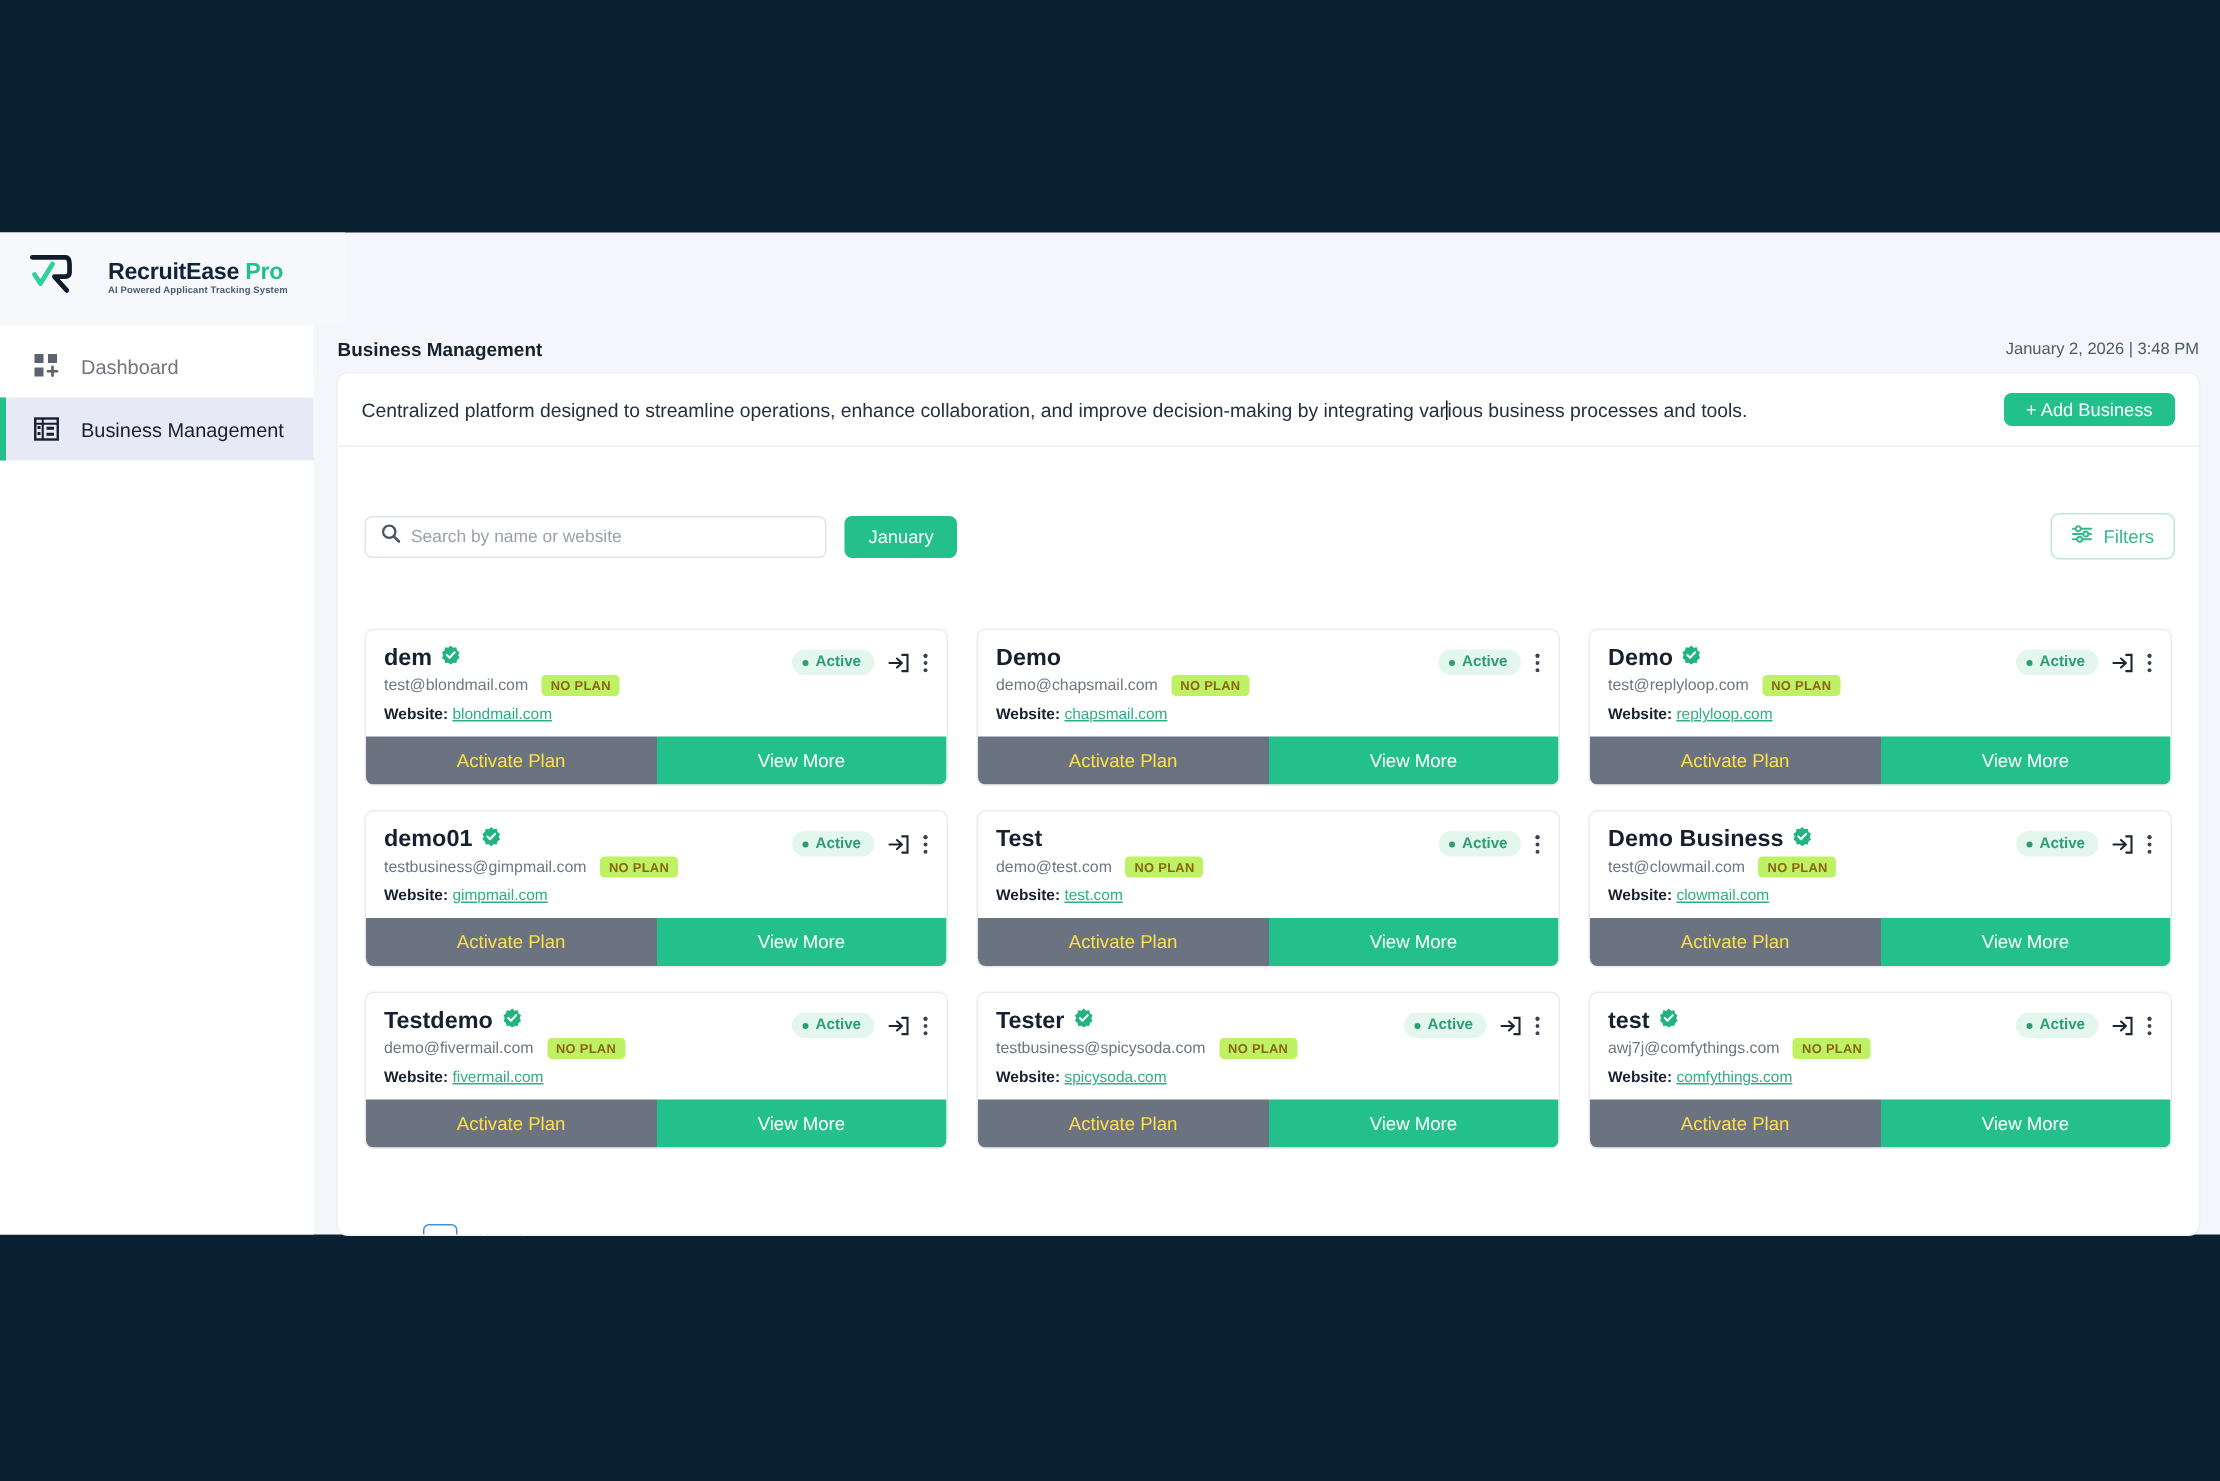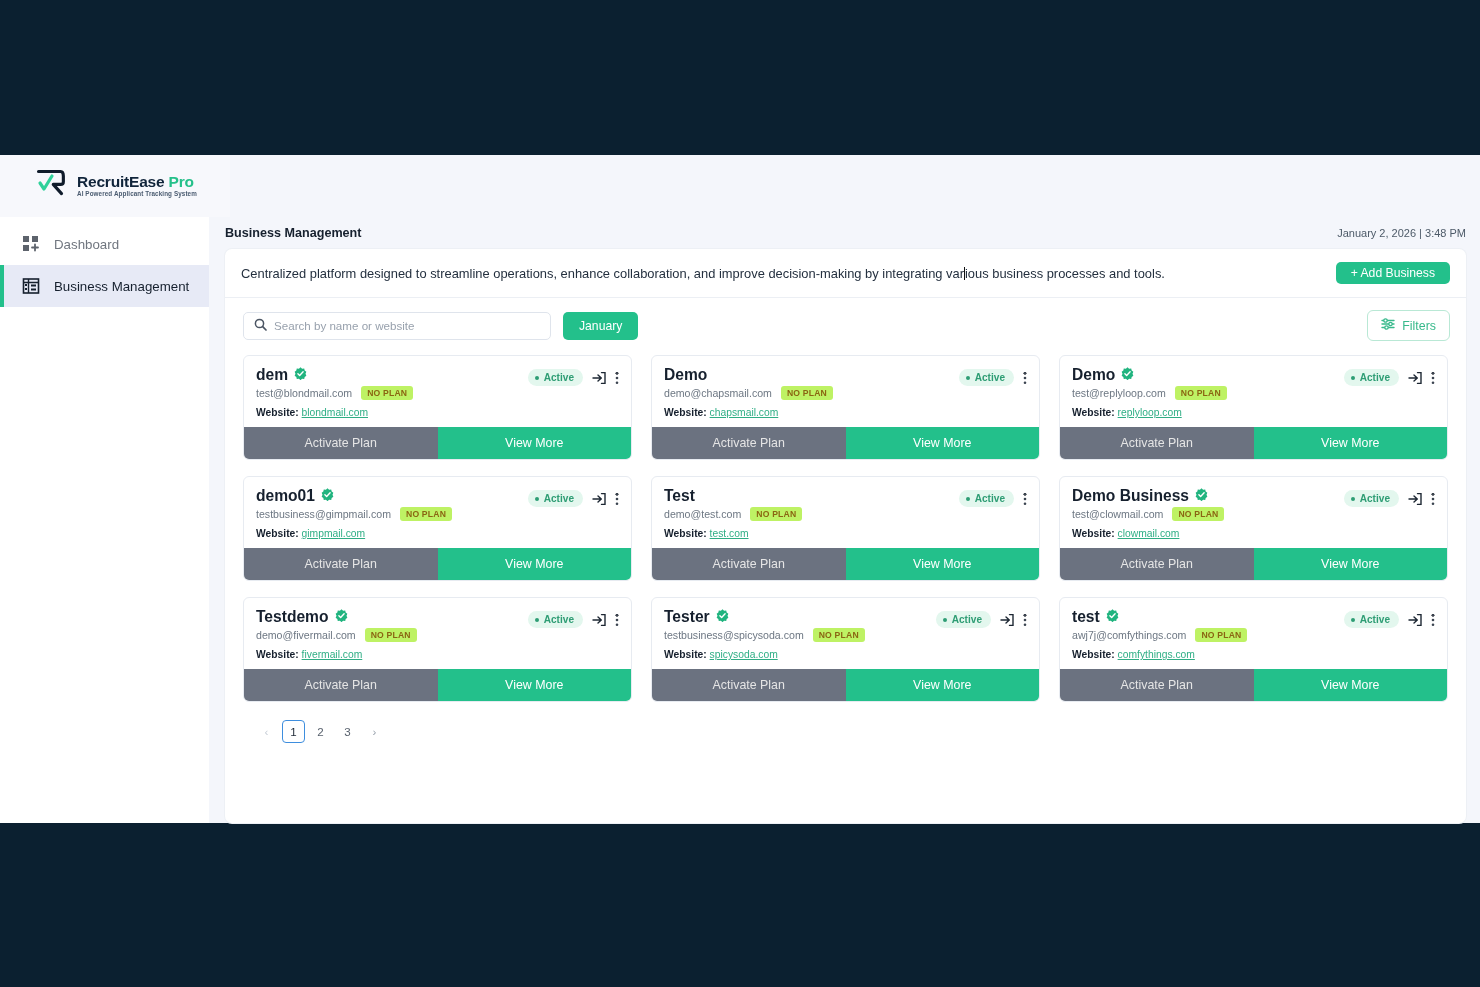--- a/index.html
+++ b/index.html
@@ -14,22 +14,22 @@
     left: 0; top: 155px;
     width: 1480px; height: 668px;
     background: #f4f6fb;
     display: flex;
     flex-direction: column;
   }
   
   .topbar { display: flex; height: 62px; flex: 0 0 62px; }
   .brand {
     width: 230px; background: #f7f8fc;
-    display: flex; align-items: center; gap: 8px;
-    padding-left: 35px;
+    display: flex; align-items: center; gap: 20px;
+    padding-left: 18px;
   }
   .brand-logo { width: 34px; height: 32px; flex: 0 0 34px; }
   .brand-text { line-height: 1.05; }
   .brand-title { font-size: 15.5px; font-weight: bold; color: #10243a; letter-spacing: -0.2px; }
   .brand-title .pro { color: #25c08a; }
   .brand-sub { font-size: 6.3px; font-weight: bold; color: #4a5b70; letter-spacing: 0.1px; margin-top: 1px; }
   .topbar-right {
     flex: 1; background: #0d2438;
     display: flex; align-items: center; justify-content: space-between;
     padding: 0 24px 0 20px;
@@ -64,20 +64,21 @@
     display: flex; align-items: center; justify-content: space-between;
     padding: 0 14px 0 16px;
   }
   .crumb-title { font-size: 12.6px; font-weight: bold; color: #16202e; }
   .crumb-date { font-size: 11px; color: #4d5a68; }
   .content { flex: 1; padding: 0 14px 0 16px; min-height: 0; }
   .panel {
     background: #fff; border-radius: 7px; height: 100%;
     display: flex; flex-direction: column; overflow: hidden;
     box-shadow: 0 0 0 1px #edf0f5;
+    gap: 32px;
   }
   .intro {
     display: flex; align-items: center; justify-content: space-between;
     padding: 13px 16px 13px 16px; border-bottom: 1px solid #eceff4; gap: 14px;
   }
   .intro-text { font-size: 12.9px; color: #24303f; }
   .caret { display:inline-block; width:1px; height:13px; background:#111; vertical-align:-2px; }
   .btn-add {
     background: #23c08b; color: #fff; border: none; border-radius: 5px;
     font-size: 12.2px; padding: 4px 15px; cursor: pointer; white-space: nowrap;
@@ -133,21 +134,21 @@
   .meta-row { display: flex; align-items: center; gap: 9px; margin-top: 2px; }
   .card-email { font-size: 10.6px; color: #6d7783; }
   .badge-noplan {
     background: #bef264; color: #8a6512; font-size: 8.6px; font-weight: bold;
     border-radius: 3px; padding: 2px 6px; letter-spacing: 0.2px;
   }
   .website-row { margin-top: 7px; font-size: 10.3px; color: #16202e; font-weight: bold; }
   .website-row a { color: #2fae85; text-decoration: underline; font-weight: normal; }
   .card-foot { display: flex; margin-top: auto; }
   .btn-activate {
-    flex: 1; background: #6b7280; color: #e5e5e5; border: none; padding: 9px 0;
+    flex: 1; background: #6b7280; color: #fde047; border: none; padding: 9px 0;
     font-size: 12.4px; cursor: pointer; font-family: "Liberation Sans", sans-serif;
   }
   .btn-view {
     flex: 1; background: #23c08b; color: #fff; border: none; padding: 9px 0;
     font-size: 12.4px; cursor: pointer; font-family: "Liberation Sans", sans-serif;
   }
   
   .pagination { display: flex; align-items: center; gap: 4px; padding: 18px 0 0 30px; }
   .pg {
     min-width: 23px; height: 23px; border-radius: 4px; border: 1px solid transparent;

